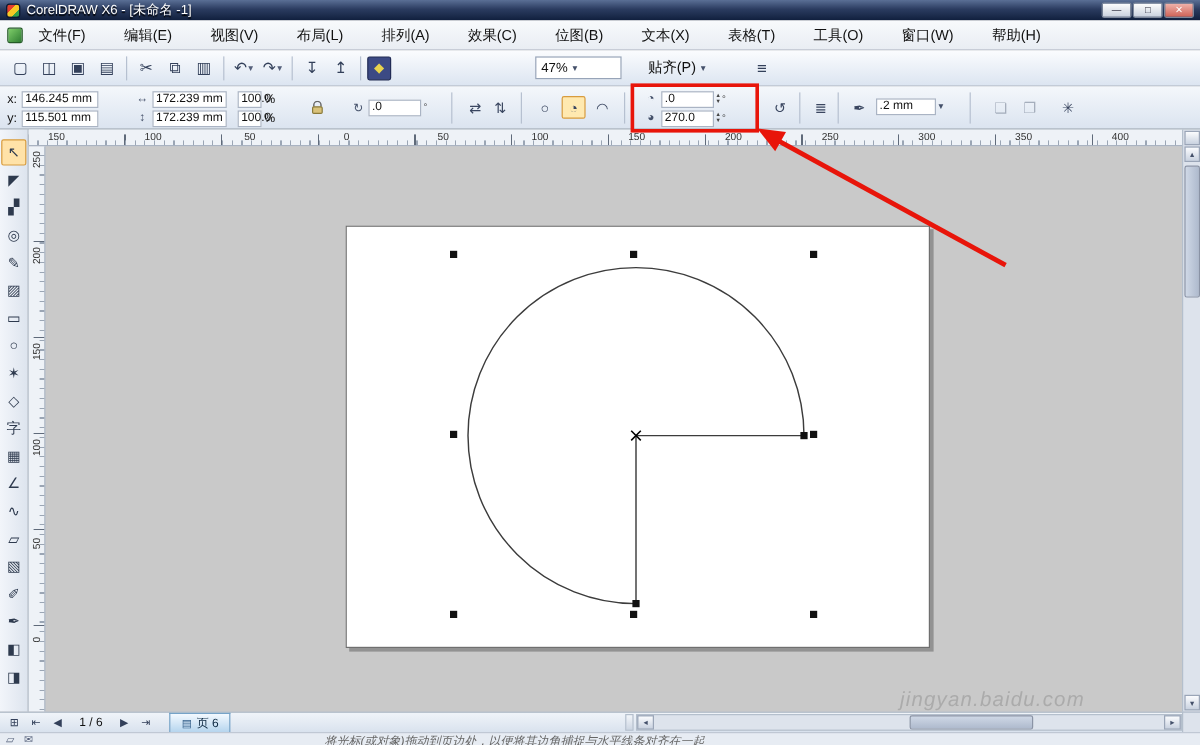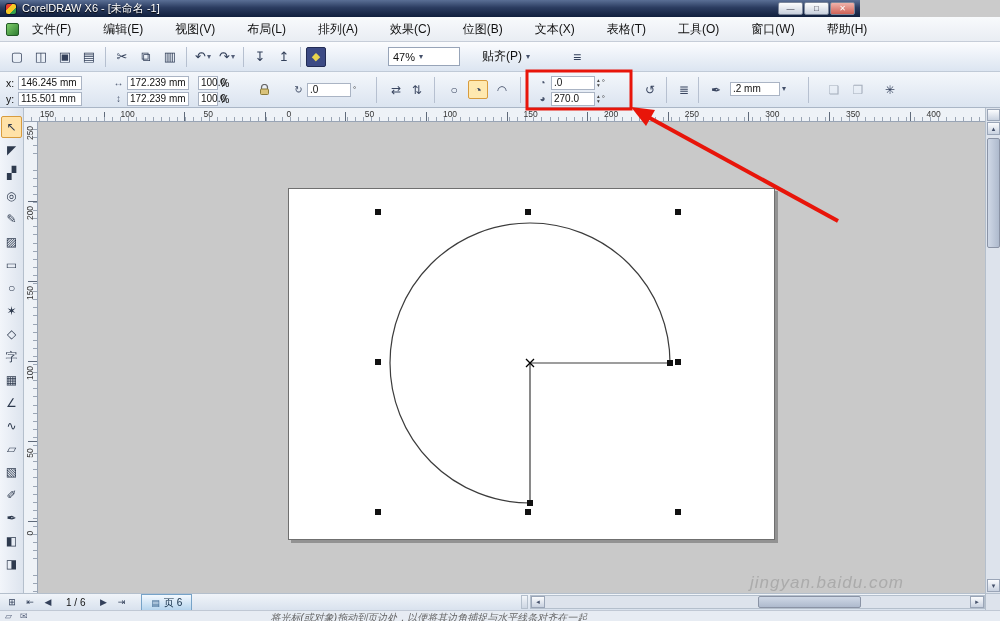--- a/index.html
+++ b/index.html
@@ -5,21 +5,21 @@
   * { box-sizing: border-box; }
   html,body { margin:0; padding:0; }
   body {
     width:1000px; height:621px; position:relative; overflow:hidden;
     font-family:"Liberation Sans", sans-serif; background:#cbcbcb;
     user-select:none;
   }
 
   
   .titlebar {
-    position:absolute; left:0; top:0; width:860px; height:17px;
+    position:absolute; left:0; top:0; width:1000px; height:17px;
     background:linear-gradient(180deg,#5a6f95 0%, #2b3c60 45%, #101f3d 100%);
     display:flex; align-items:center; padding:0 5px; color:#fff; font-size:11px;
   }
   .app-icon { width:12px; height:12px; border-radius:3px; margin-right:5px;
     background:linear-gradient(135deg,#e43f2e 0 34%,#f7c825 34% 67%,#35a24a 67%);
     border:1px solid #0d1830; }
   .title-text { flex:1; white-space:nowrap; text-shadow:0 1px 1px #000; }
   .winbtns { display:flex; gap:1px; }
   .wb { width:25px; height:13px; display:flex; align-items:center; justify-content:center;
     font-size:8px; color:#223; background:linear-gradient(#fdfdfd,#c9d1de);
@@ -45,21 +45,21 @@
   }
   #std-buttons { display:flex; align-items:center; gap:2px; }
   .tbtn { min-width:22px; height:22px; display:flex; align-items:center; justify-content:center;
     color:#33405a; border-radius:2px; padding:0 1px; }
   .tbtn i { font-style:normal; font-size:8px; color:#55607a; margin-left:1px; }
   .tbtn.dark { background:#3c4a84; color:#e8d44d; border:1px solid #222c55;
     min-width:20px; height:20px; font-size:11px; }
   .tsep { width:1px; height:20px; background:#b6c0d0; margin:0 3px; }
   .combo { display:flex; align-items:center; border:1px solid #97a4b8; background:#fff;
     height:19px; font-size:11px; padding:0 4px; gap:4px; color:#111; }
-  .zoomcombo { margin-left:60px; width:72px; }
+  .zoomcombo { margin-left:118px; width:72px; }
   .combo-arrow { font-size:8px; color:#44506a; }
   .snapbtn { display:flex; align-items:center; gap:4px; font-size:12px; margin-left:14px;
     padding:2px 6px; color:#111; }
   .optbtn { margin-left:28px; font-size:14px; }
 
   
   .propbar {
     position:absolute; left:0; top:72px; width:1000px; height:36px;
     background:linear-gradient(#f4f7fb,#dbe4f0); border-bottom:1px solid #aab6c6;
     font-size:10.5px; color:#111;

